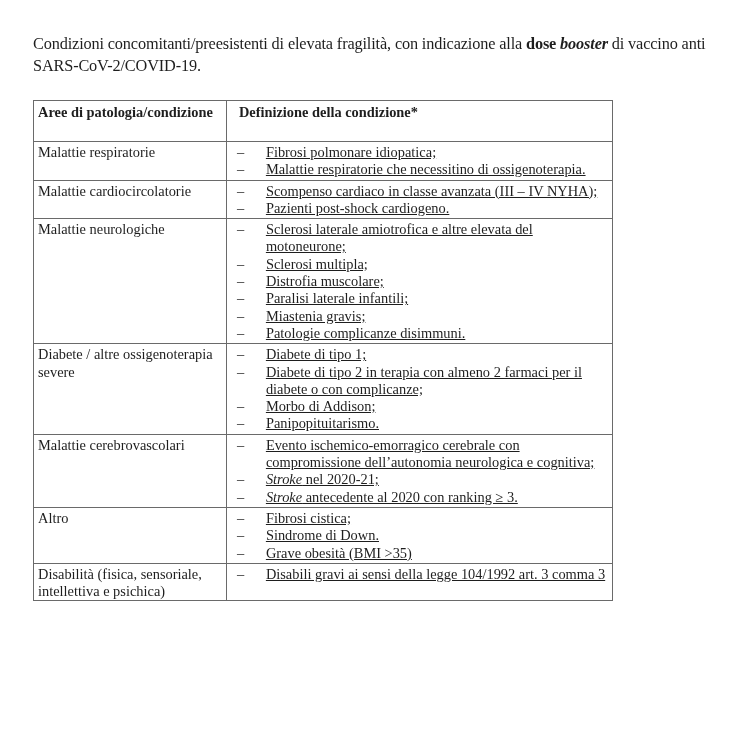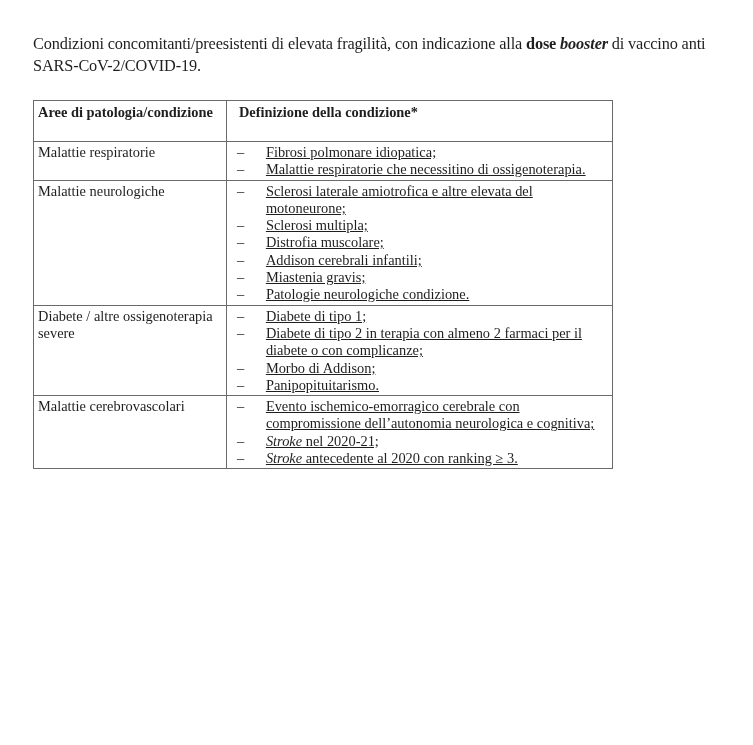--- a/index.html
+++ b/index.html
@@ -54,29 +54,38 @@
       <tr>
         <td class="area">Malattie respiratorie</td>
         <td>
           <ul class="items">
             <li><i></i><span>Fibrosi polmonare idiopatica;</span></li>
             <li><i></i><span>Malattie respiratorie che necessitino di ossigenoterapia.</span></li>
           </ul>
         </td>
       </tr>
       <tr>
+        <td class="area">Malattie cardiocircolatorie</td>
+        <td>
+          <ul class="items">
+            <li><i></i><span>Scompenso cardiaco in classe avanzata (III – IV NYHA);</span></li>
+            <li><i></i><span>Pazienti post-shock cardiogeno.</span></li>
+          </ul>
+        </td>
+      </tr>
+      <tr>
         <td class="area">Malattie neurologiche</td>
         <td>
           <ul class="items">
             <li><i></i><span>Sclerosi laterale amiotrofica e altre elevata del motoneurone;</span></li>
             <li><i></i><span>Sclerosi multipla;</span></li>
             <li><i></i><span>Distrofia muscolare;</span></li>
-            <li><i></i><span>Addison cerebrali infantili;</span></li>
+            <li><i></i><span>Paralisi laterale infantili;</span></li>
             <li><i></i><span>Miastenia gravis;</span></li>
-            <li><i></i><span>Patologie neurologiche condizione.</span></li>
+            <li><i></i><span>Patologie complicanze disimmuni.</span></li>
           </ul>
         </td>
       </tr>
       <tr>
         <td class="area">Diabete / altre ossigenoterapia severe</td>
         <td>
           <ul class="items">
             <li><i></i><span>Diabete di tipo 1;</span></li>
             <li><i></i><span>Diabete di tipo 2 in terapia con almeno 2 farmaci per il diabete o con complicanze;</span></li>
             <li><i></i><span>Morbo di Addison;</span></li>
@@ -87,14 +96,32 @@
       <tr>
         <td class="area">Malattie cerebrovascolari</td>
         <td>
           <ul class="items">
             <li><i></i><span>Evento ischemico-emorragico cerebrale con compromissione dell’autonomia neurologica e cognitiva;</span></li>
             <li><i>Stroke</i><span> nel 2020-21;</span></li>
             <li><i>Stroke</i><span> antecedente al 2020 con ranking ≥ 3.</span></li>
           </ul>
         </td>
       </tr>
+      <tr>
+        <td class="area">Altro</td>
+        <td>
+          <ul class="items">
+            <li><i></i><span>Fibrosi cistica;</span></li>
+            <li><i></i><span>Sindrome di Down.</span></li>
+            <li><i></i><span>Grave obesità (BMI &gt;35)</span></li>
+          </ul>
+        </td>
+      </tr>
+      <tr>
+        <td class="area">Disabilità (fisica, sensoriale, intellettiva e psichica)</td>
+        <td>
+          <ul class="items">
+            <li><i></i><span>Disabili gravi ai sensi della legge 104/1992 art. 3 comma 3</span></li>
+          </ul>
+        </td>
+      </tr>
     </tbody>
 </table>
 
 </body></html>

